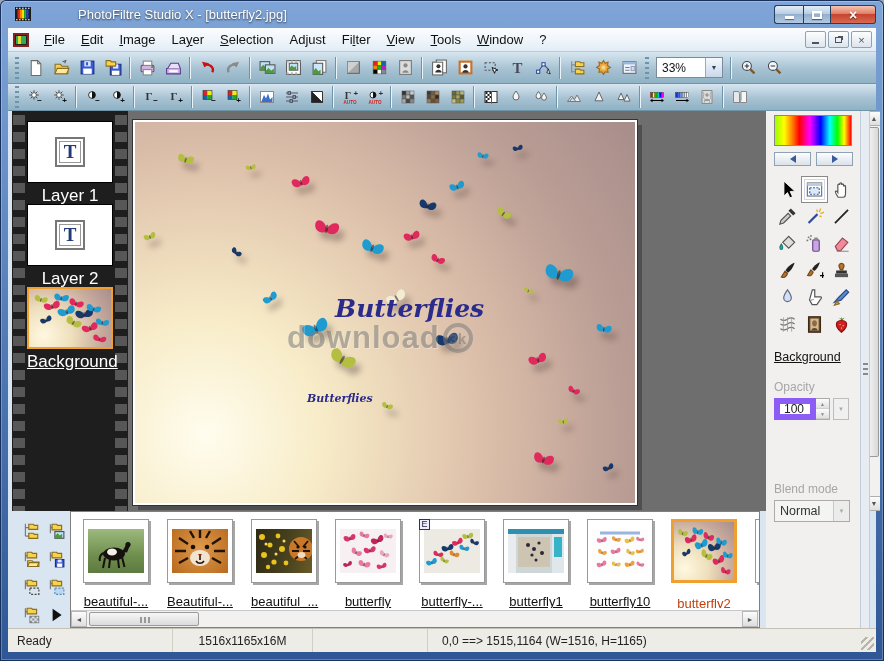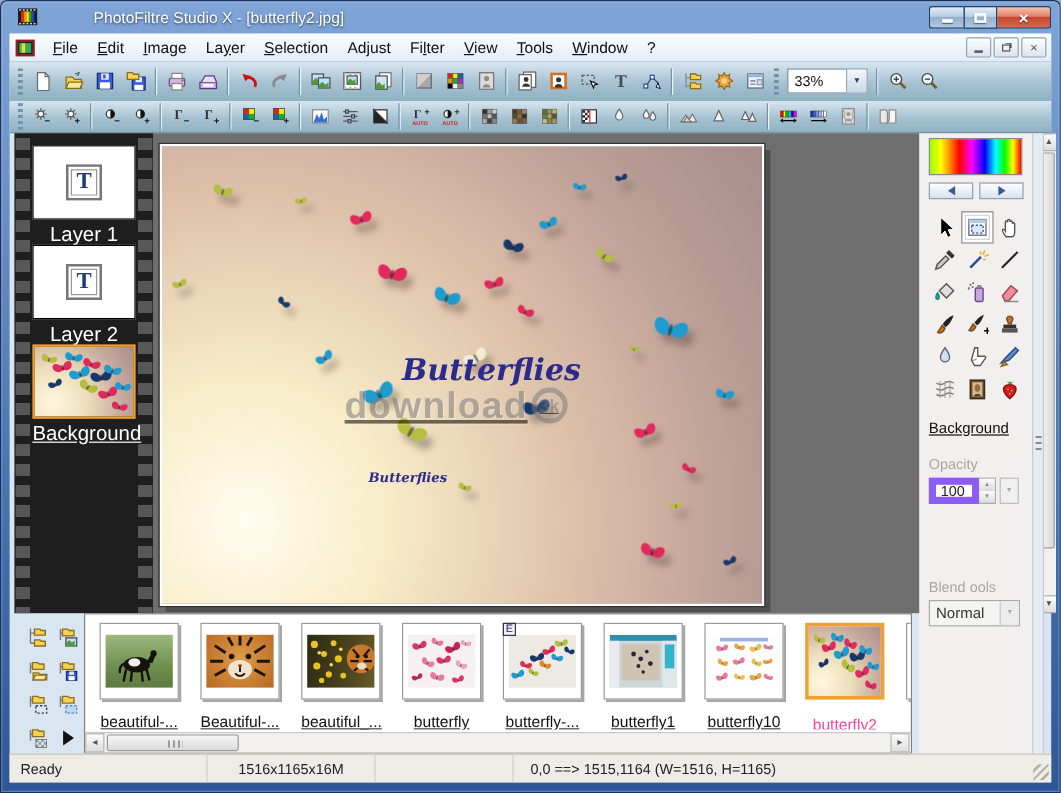--- a/index.html
+++ b/index.html
@@ -64,21 +64,21 @@
   .layer-label.u{text-decoration:underline;}
   .canvas{position:absolute;left:120px;top:83px;width:752px;height:400px;background:#6e6e6e;overflow:hidden;}
   .photo{position:absolute;left:5px;top:9px;width:504px;height:385px;border:2px solid #fff;outline:1px solid #333;
     box-shadow:5px 5px 0 rgba(0,0,0,.28);
     background:radial-gradient(circle at 14% 82%, #fffdee, #f8ecc8 22%, #ddc0aa 52%, #bb9e95 78%, #a78d8b);}
   .photo svg{position:absolute;left:0;top:0;}
   .ov-title{position:absolute;left:200px;top:172px;font-family:"DejaVu Serif",serif;font-style:italic;font-weight:bold;
     font-size:25px;color:#2b2b8c;}
   .ov-small{position:absolute;left:172px;top:270px;font-family:"DejaVu Serif",serif;font-style:italic;font-weight:bold;
     font-size:11px;color:#2b2b8c;}
-  .watermark{position:absolute;left:152px;top:198px;display:flex;align-items:center;opacity:.55;text-decoration:underline;}
+  .watermark{position:absolute;left:152px;top:198px;display:flex;align-items:center;opacity:.55;}
   .wm-text{font-size:31px;font-weight:bold;color:#7c7c7c;letter-spacing:1px;text-shadow:1px 1px 0 rgba(255,255,255,.5);}
   .wm-badge{width:30px;height:30px;border:4px solid #7c7c7c;border-radius:50%;margin-left:3px;display:flex;
     align-items:center;justify-content:center;font-weight:bold;font-size:15px;color:#7c7c7c;background:rgba(200,200,200,.25);}
   .vscroll{position:absolute;right:0;top:0;width:14px;height:400px;background:#f2f1ef;border-left:1px solid #b8b8b8;}
   .vs-arrow{position:absolute;left:0;width:14px;height:15px;display:flex;align-items:center;justify-content:center;
     font-size:7px;color:#555;background:linear-gradient(#fcfcfc,#dedede);border:1px solid #b0b0b0;}
   .vs-thumb{position:absolute;left:1px;top:16px;width:11px;height:330px;background:linear-gradient(90deg,#f2f2f2,#d8d8d8);
     border:1px solid #9a9a9a;border-radius:2px;}
   
   .rightpanel{position:absolute;left:758px;top:83px;width:94px;height:517px;background:#f1f0ee;padding:4px 0 0 8px;}
@@ -119,21 +119,21 @@
   .thumbs{position:absolute;left:0;top:0;right:0;height:96px;display:flex;padding:7px 0 0 12px;overflow:hidden;}
   .thumbcard{width:66px;height:64px;background:#fff;border:1px solid #9a9a9a;box-shadow:2px 2px 0 rgba(0,0,0,.35);
     margin-right:18px;position:relative;display:flex;align-items:center;justify-content:center;flex:0 0 auto;}
   .thumbcard.sel{border:3px solid #f0a030;box-shadow:none;}
   .thumb-art{width:56px;height:44px;position:relative;overflow:hidden;}
   .thumbcard.sel .thumb-art{width:62px;height:58px;}
   .thumb-art svg{position:absolute;left:0;top:0;width:100%;height:100%;}
   .thumb-badge{position:absolute;left:-1px;top:-1px;width:11px;height:11px;border:1px solid #334;background:#eef;
     font-size:9px;line-height:9px;text-align:center;color:#223;z-index:2;}
   .thumb-label{position:absolute;top:74px;width:66px;text-align:center;font-size:13px;color:#111;text-decoration:underline;}
-  .thumb-label.sel{color:#ec4899;}
+  .thumb-label.sel{color:#c2410c;}
   .hscroll{position:absolute;left:0;bottom:0;width:688px;height:17px;background:#f2f1ef;border-top:1px solid #c8c8c8;}
   .hs-arrow{position:absolute;top:0;width:16px;height:16px;display:flex;align-items:center;justify-content:center;
     font-size:7px;color:#555;background:linear-gradient(#fcfcfc,#dedede);border:1px solid #b8b8b8;}
   .hs-thumb{position:absolute;left:18px;top:1px;width:110px;height:14px;background:linear-gradient(#f6f6f6,#dcdcdc);
     border:1px solid #9a9a9a;border-radius:2px;}
   .hs-grip{position:absolute;left:50px;top:4px;width:12px;height:6px;
     background:repeating-linear-gradient(90deg,#999 0 2px,transparent 2px 4px);}
   
   .statusbar{position:absolute;left:0;top:600px;width:868px;height:24px;background:#eeece7;border-top:1px solid #c6c2b8;
     display:flex;align-items:center;font-size:12px;color:#222;}
@@ -1002,21 +1002,21 @@
       <div class="rp-layername">Background</div>
       <div class="rp-label">Opacity</div>
       <div class="spinrow">
         <div class="spin-box">100</div>
         <div class="spin-btns">
             <div>▲</div>
             <div>▼</div>
           </div>
         <div class="spin-drop">▼</div>
       </div>
-      <div class="rp-label" style="margin-top:62px;">Blend ools</div>
+      <div class="rp-label" style="margin-top:62px;">Blend mode</div>
       <div class="dropdown">
         <div class="dd-text">Normal</div>
         <div class="dd-btn">▼</div>
       </div>
     </div>
     <div class="splitter">
         <div class="split-grip"></div>
       </div>
 
     <div class="bicons" id="browser-icons"><span class="bi">

